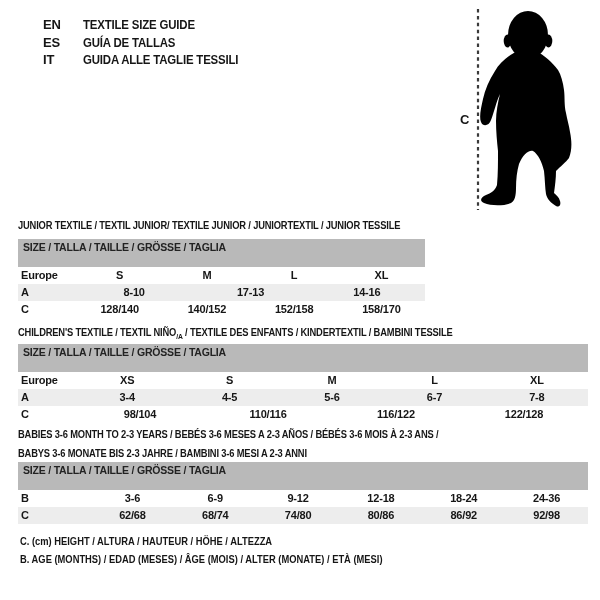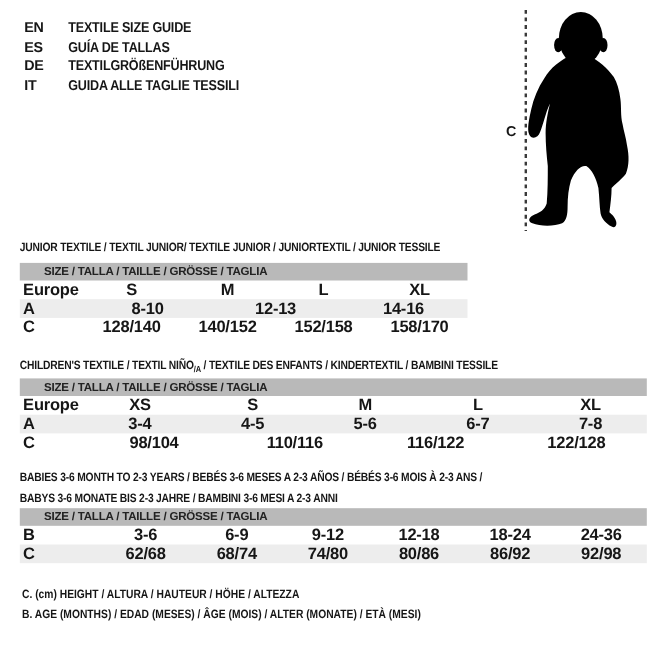--- a/index.html
+++ b/index.html
@@ -7,36 +7,36 @@
     position:relative;width:600px;height:600px;background:#ffffff;
     font-family:"Liberation Sans","DejaVu Sans",sans-serif;
     color:#161616;overflow:hidden;
     -webkit-font-smoothing:antialiased;
   }
   .abs{position:absolute;}
   .condensed{display:inline-block;transform:scaleX(0.85);transform-origin:0 50%;white-space:nowrap;}
 
   
   .lang-block{top:16px;left:22px;font-size:13px;font-weight:700;line-height:17.5px;letter-spacing:-0.2px;}
-  .lang-row{display:flex;}
+  .lang-row{display:flex;margin-left:21px;}
   .lang-code{width:40px;flex:0 0 40px;}
   .lang-label{transform:scaleX(0.88);transform-origin:0 50%;white-space:nowrap;display:inline-block;}
 
   
   .figure{top:4px;left:450px;width:150px;height:212px;}
 
   
   .tbl-title{font-size:11px;font-weight:700;letter-spacing:-0.2px;white-space:nowrap;}
   .tbl-title sub{font-size:8px;}
   .size-bar{
-    background:#b9b9b9;height:16px;line-height:16px;
-    font-size:10.5px;font-weight:700;color:#222;padding-left:22px;
+    background:#b9b9b9;height:28px;line-height:16px;
+    font-size:10.5px;font-weight:700;color:#222;padding-left:5px;
     letter-spacing:-0.2px;box-sizing:border-box;
   }
-  .trow{display:flex;height:17px;line-height:17px;font-size:15px;font-weight:700;letter-spacing:-0.2px;}
+  .trow{display:flex;height:17px;line-height:17px;font-size:11px;font-weight:700;letter-spacing:-0.2px;}
   .trow.alt{background:#ededed;}
   .cell{flex:1;text-align:center;}
   .cell.lbl{flex:0 0 55px;text-align:left;padding-left:3px;}
   .cell.lbl-wide{flex:0 0 70px;text-align:left;padding-left:3px;}
 
   
   .footnotes{top:533px;left:20px;font-size:11px;font-weight:700;line-height:17.5px;}
   .footnote-line{display:block;}
 </style>
 </head>
@@ -45,24 +45,20 @@
 <div class="page">
 
   <div class="abs lang-block">
     <div class="lang-row">
       <span class="lang-code">EN</span>
       <span class="lang-label">TEXTILE SIZE GUIDE</span>
     </div>
     <div class="lang-row">
       <span class="lang-code">ES</span>
       <span class="lang-label">GUÍA DE TALLAS</span>
-    </div>
-    <div class="lang-row">
-      <span class="lang-code">DE</span>
-      <span class="lang-label">TEXTILGRÖßENFÜHRUNG</span>
     </div>
     <div class="lang-row">
       <span class="lang-code">IT</span>
       <span class="lang-label">GUIDA ALLE TAGLIE TESSILI</span>
     </div>
   </div>
 
   <div class="abs figure">
     <svg width="150" height="212" viewBox="0 0 150 212">
       <line x1="28" y1="5" x2="28" y2="206" stroke="#3a3a3a" stroke-width="2.2" stroke-dasharray="3.5 3.4"></line>
@@ -111,21 +107,21 @@
     <div class="trow">
       <div class="cell lbl">Europe</div>
       <div class="cell">S</div>
       <div class="cell">M</div>
       <div class="cell">L</div>
       <div class="cell">XL</div>
     </div>
     <div class="trow alt">
       <div class="cell lbl">A</div>
       <div class="cell">8-10</div>
-      <div class="cell">12-13</div>
+      <div class="cell">17-13</div>
       <div class="cell">14-16</div>
     </div>
     <div class="trow">
       <div class="cell lbl">C</div>
       <div class="cell">128/140</div>
       <div class="cell">140/152</div>
       <div class="cell">152/158</div>
       <div class="cell">158/170</div>
     </div>
   </div>

